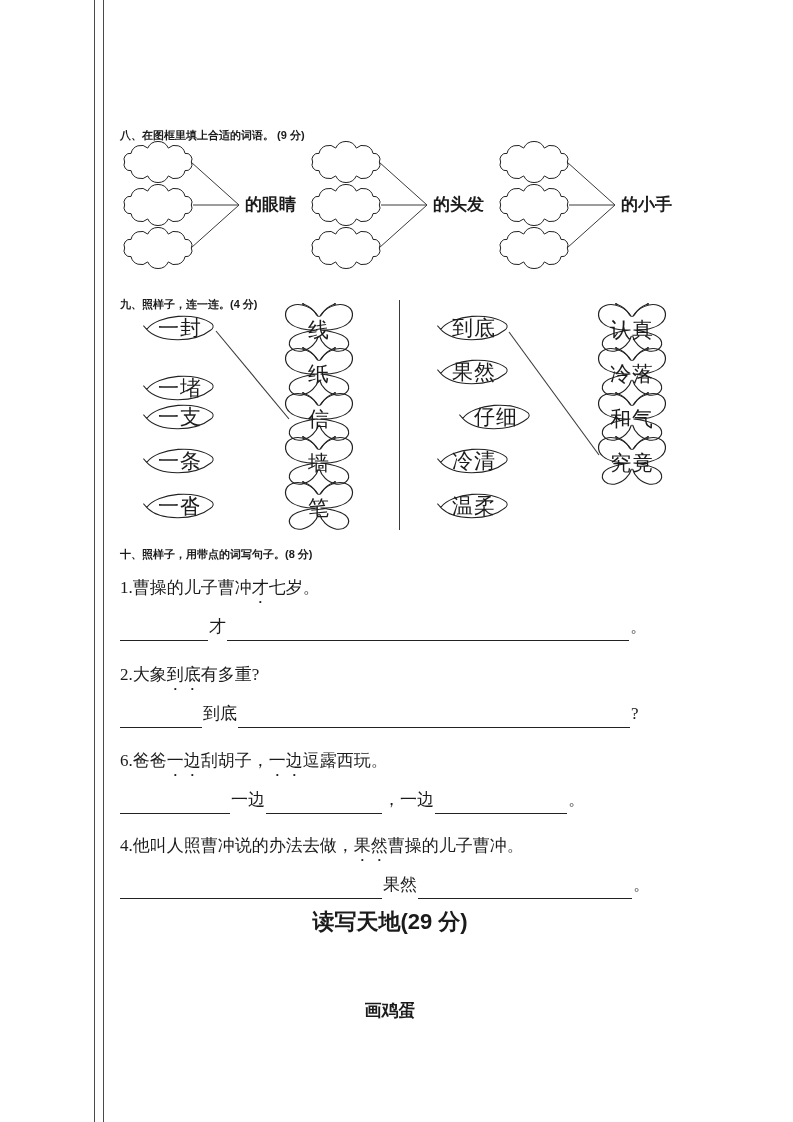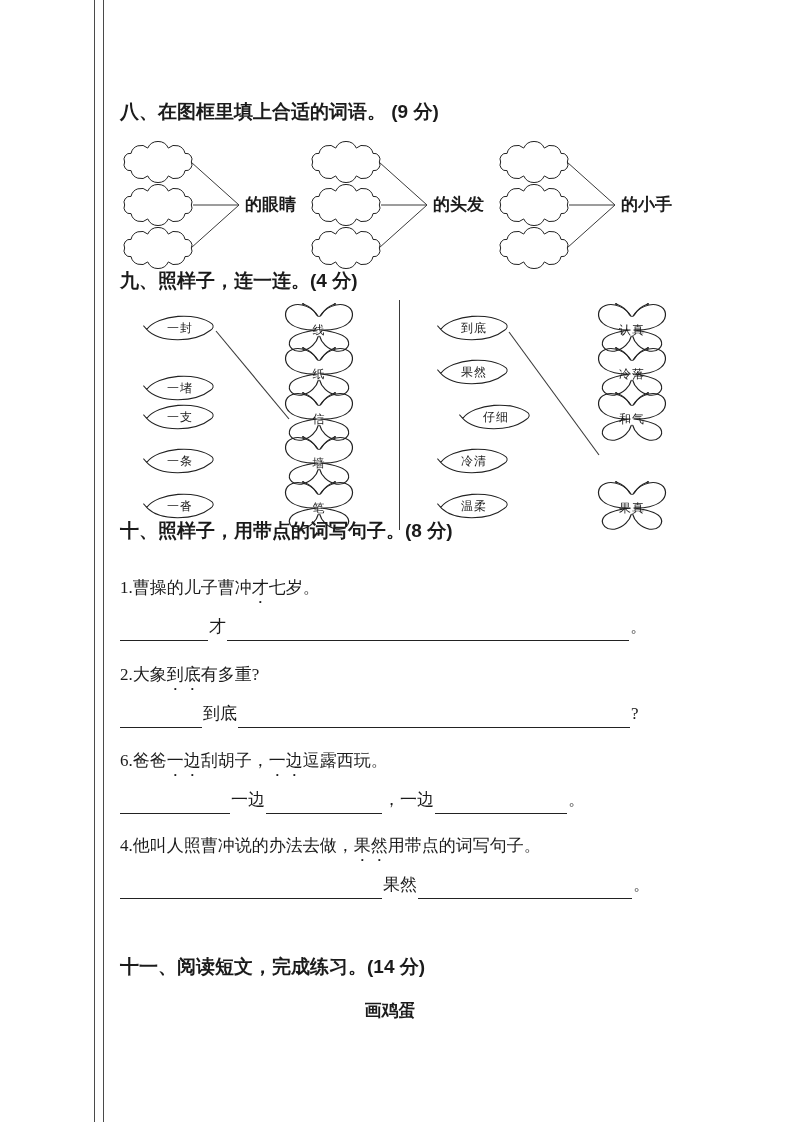--- a/index.html
+++ b/index.html
@@ -11,40 +11,40 @@
     font-family:"Liberation Serif","DejaVu Serif",serif;
     color:#1b1b1b;
     overflow:hidden;
   }
   .margin-line { position:absolute; top:0; bottom:0; width:0; border-left:1px solid #4a4a4a; }
   .ml1 { left:94px; } .ml2 { left:103px; }
 
   .sec-title {
     position:absolute; left:120px;
     font-family:"Liberation Sans","DejaVu Sans",sans-serif;
-    font-weight:bold; font-size:19px; line-height:22px; white-space:nowrap;
+    font-weight:bold; font-size:11px; line-height:22px; white-space:nowrap;margin-top:23px;
   }
 
   
   .cgroup { position:absolute; top:142px; width:124px; height:127px; }
   .fan-lines { position:absolute; left:0; top:0; overflow:visible; }
   .fan-lines line { stroke:#3a3a3a; stroke-width:1; }
   .cloud { position:absolute; left:0; width:80px; height:40px; }
   .cloud svg { width:80px; height:40px; overflow:visible; display:block; }
   .cgroup-label {
     position:absolute; left:127px; top:51px; white-space:nowrap;
     font-size:17px; line-height:24px;font-weight:bold;
   }
 
   
   .shape { position:absolute; }
   .shape svg { position:absolute; left:0; top:0; width:100%; height:100%; overflow:visible; display:block; }
   .shape .word {
     position:absolute; inset:0; display:flex; align-items:center; justify-content:center;
-    font-size:12px; letter-spacing:1px;
+    font-size:21px; letter-spacing:1px;
   }
   .leaf  { width:74px; height:30px; }
   .bfly  { width:76px; height:54px; }
   .bfly .word { padding-top:4px; }
   .divider { position:absolute; left:399px; top:300px; width:0; height:230px; border-left:1px solid #3a3a3a; }
   .connections { position:absolute; left:0; top:0; pointer-events:none; overflow:visible; }
   .connections line { stroke:#3a3a3a; stroke-width:1.1; }
 
   
   .sentence {
@@ -280,42 +280,42 @@
       </svg>
       <span class="word">和气</span>
     </div>
   <div class="shape bfly" style="left:594px; top:345px">
       <svg viewBox="0 0 100 84" preserveAspectRatio="none">
         <use href="#bfly-half"></use>
         <use href="#bfly-half" transform="translate(100,0) scale(-1,1)"></use>
       </svg>
       <span class="word">冷落</span>
     </div>
-  <div class="shape bfly" style="left:594px; top:479px">
-      <svg viewBox="0 0 100 84" preserveAspectRatio="none">
-        <use href="#bfly-half"></use>
-        <use href="#bfly-half" transform="translate(100,0) scale(-1,1)"></use>
-      </svg>
-      <span class="word">果真</span>
+  <div class="shape bfly" style="left:594px; top:434px">
+      <svg viewBox="0 0 100 84" preserveAspectRatio="none">
+        <use href="#bfly-half"></use>
+        <use href="#bfly-half" transform="translate(100,0) scale(-1,1)"></use>
+      </svg>
+      <span class="word">究竟</span>
     </div>
 
   <svg class="connections" width="793" height="1122">
     <line x1="216" y1="331" x2="289" y2="419"></line>
     <line x1="509" y1="332" x2="599" y2="455"></line>
   </svg>
 
   <div class="sec-title" style="top:520px">十、照样子，用带点的词写句子。(8 分)</div>
 
   <div class="sentence" style="top:576px"><span>1.曹操的儿子曹冲</span><span class="dotted">才</span><span>七岁。</span></div>
   <div class="answer" style="top:613px"><span class="blank" style="width:88px"></span><span class="akey">才</span><span class="blank" style="width:402px"></span><span class="aend">。</span></div>
 
   <div class="sentence" style="top:663px"><span>2.大象</span><span class="dotted">到底</span><span>有多重?</span></div>
   <div class="answer" style="top:700px"><span class="blank" style="width:82px"></span><span class="akey">到底</span><span class="blank" style="width:392px"></span><span class="aend">?</span></div>
 
   <div class="sentence" style="top:749px"><span>6.爸爸</span><span class="dotted">一边</span><span>刮胡子，</span><span class="dotted">一边</span><span>逗露西玩。</span></div>
   <div class="answer" style="top:786px"><span class="blank" style="width:110px"></span><span class="akey">一边</span><span class="blank" style="width:116px"></span><span class="akey">，一边</span><span class="blank" style="width:132px"></span><span class="aend">。</span></div>
 
-  <div class="sentence" style="top:834px"><span>4.他叫人照曹冲说的办法去做，</span><span class="dotted">果然</span><span>用带点的词写句子。</span></div>
+  <div class="sentence" style="top:834px"><span>4.他叫人照曹冲说的办法去做，</span><span class="dotted">果然</span><span>曹操的儿子曹冲。</span></div>
   <div class="answer" style="top:871px"><span class="blank" style="width:262px"></span><span class="akey">果然</span><span class="blank" style="width:214px"></span><span class="aend">。</span></div>
 
-  <div class="sec-title" style="top:956px">十一、阅读短文，完成练习。(14 分)</div>
+  <div class="banner">读写天地(29 分)</div>
   <div class="passage-title">画鸡蛋</div>
 </div>
 
 </body></html>

